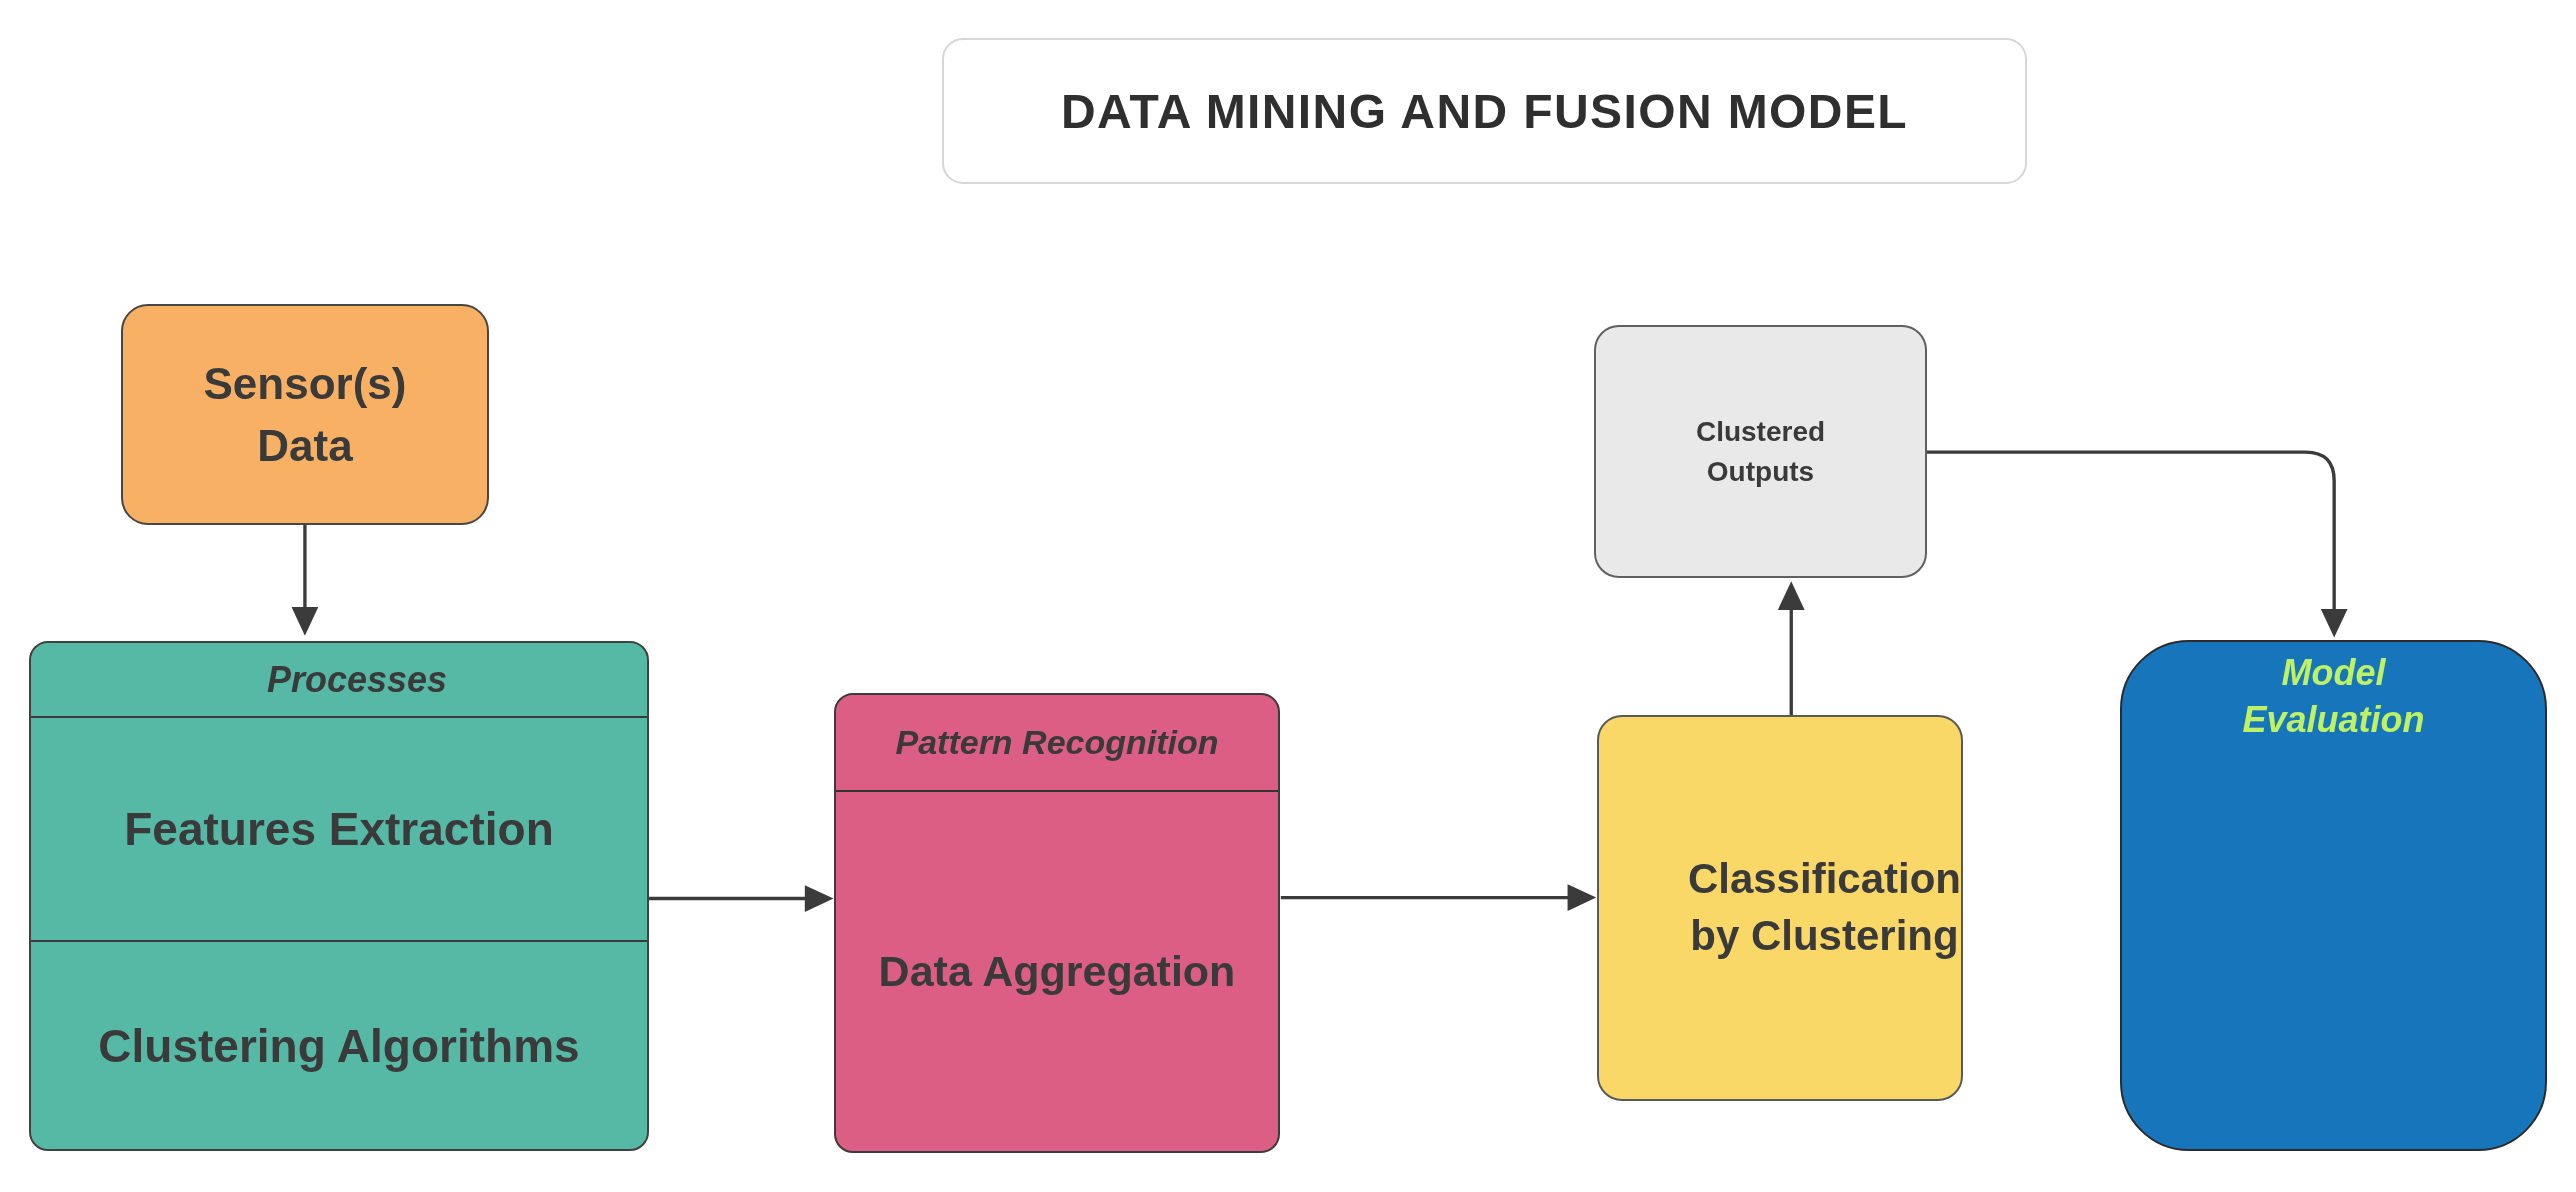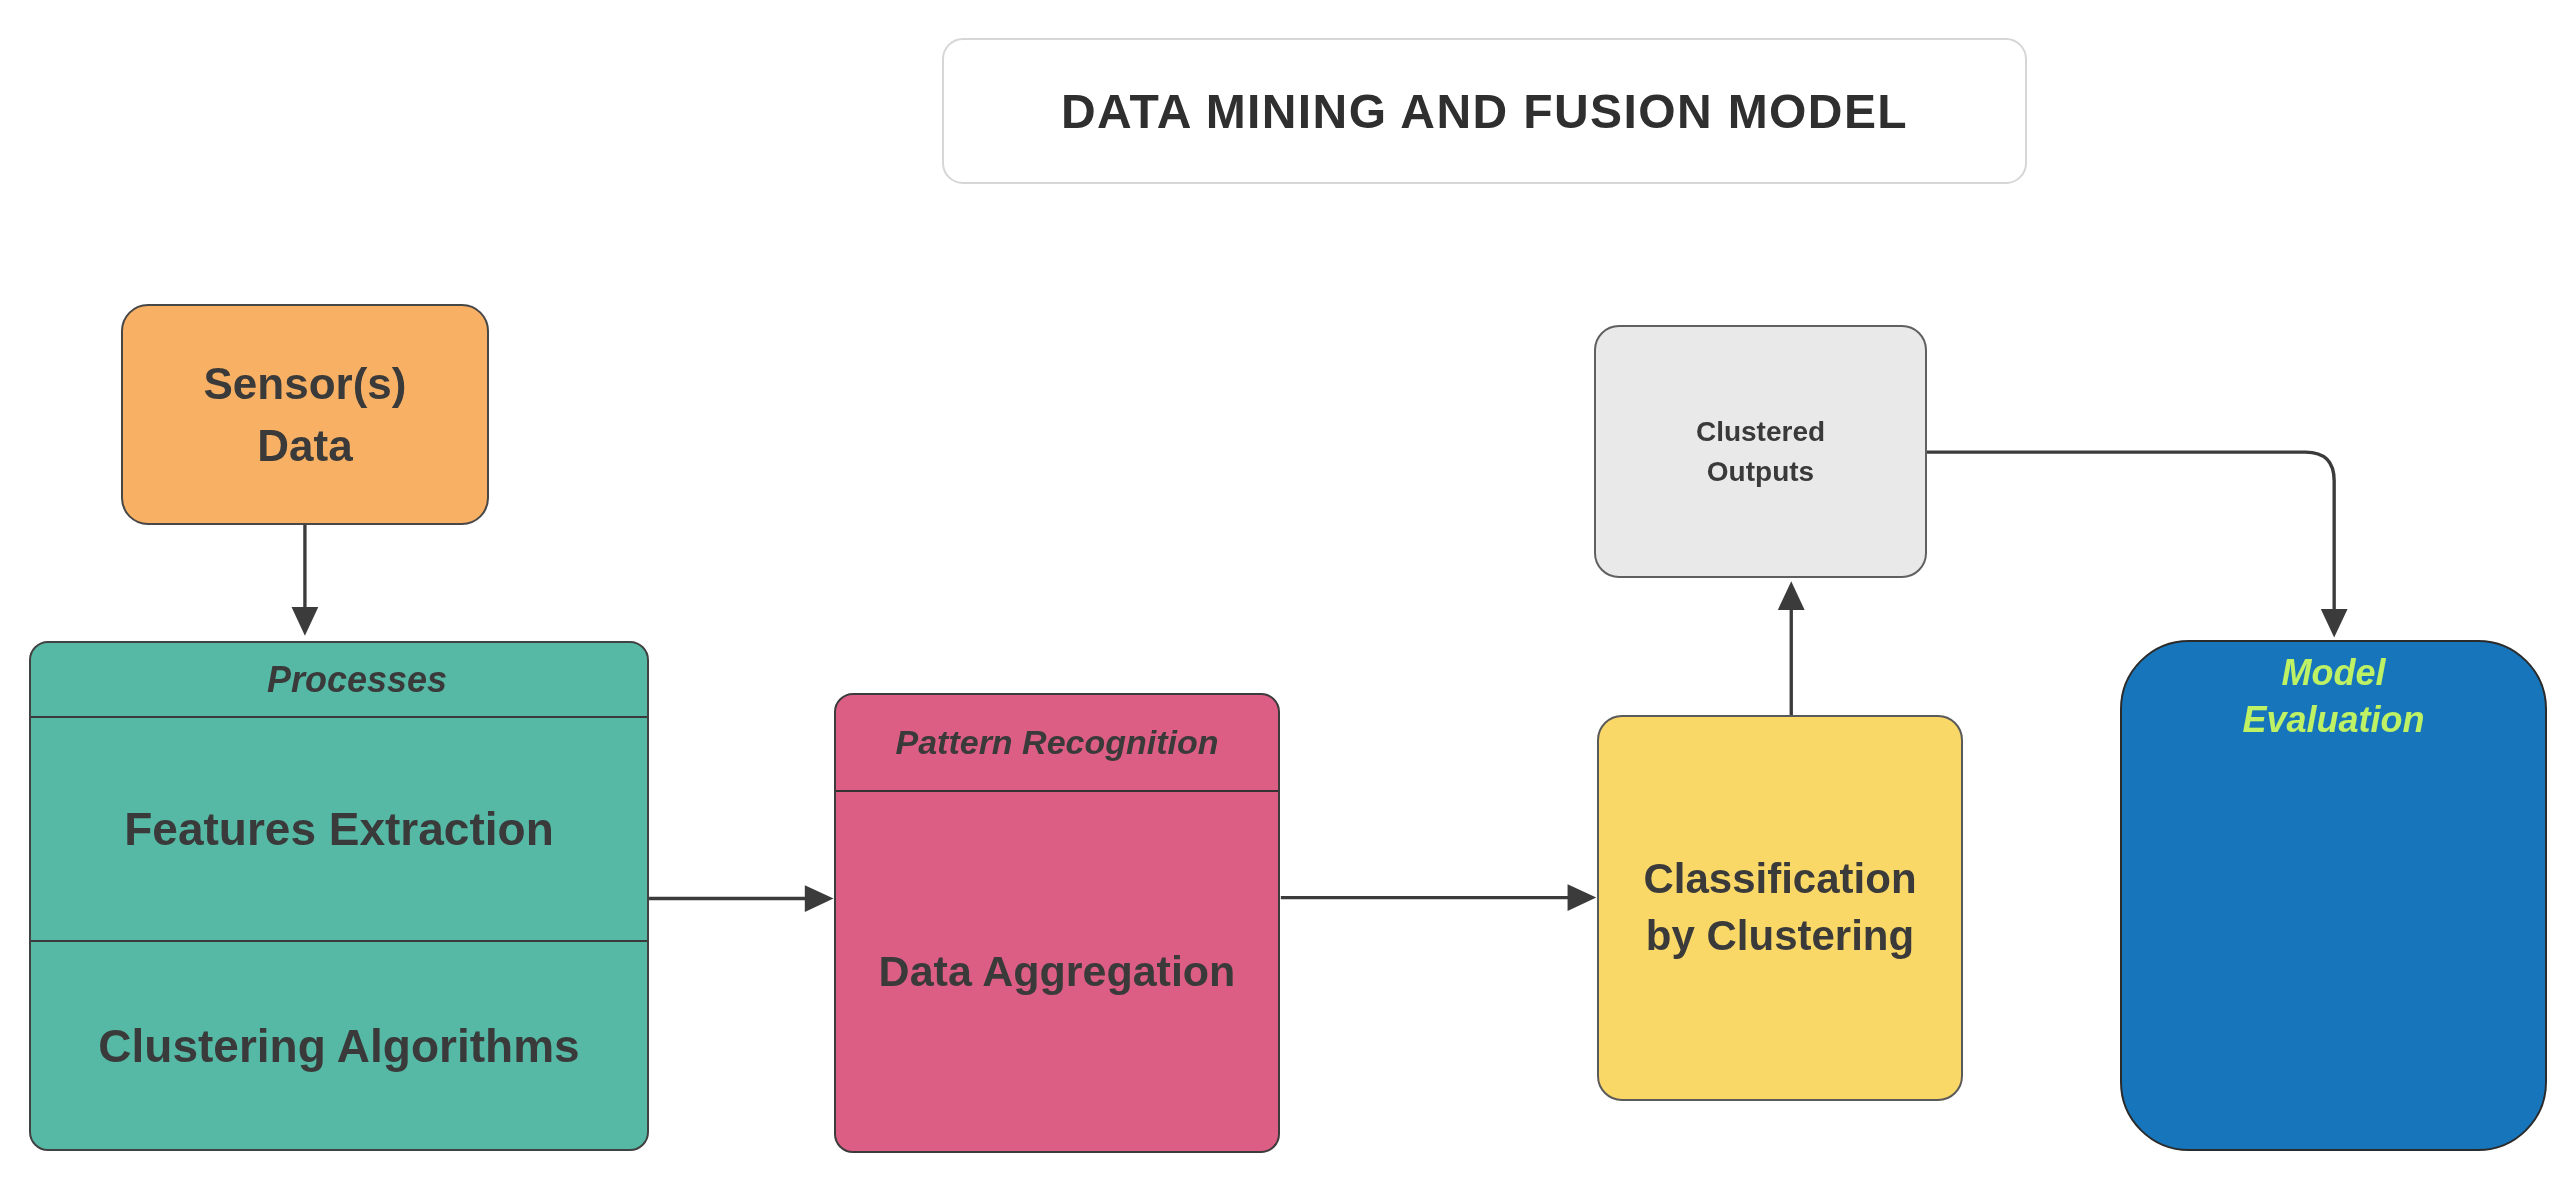--- a/index.html
+++ b/index.html
@@ -40,21 +40,21 @@
   .processes .row-b{flex:1;border-top:2.9px solid #3a3a3a;font-size:46px;}
   .pattern{
     left:834px;top:693px;width:446px;height:460px;
     border:2.9px solid #3c3c3c;border-radius:19px;
   }
   .pattern .hdr{height:95px;font-size:34px;font-style:italic;}
   .pattern .body{flex:1;border-top:2.9px solid #333333;font-size:43px;}
   .classify{
     left:1597px;top:715px;width:366px;height:386px;
     border:2.9px solid #5a5a5a;border-radius:25px;
-    font-size:42px;line-height:1.35;
+    font-size:42px;line-height:1.35;justify-content:flex-end;
   }
   .outputs{
     left:1594px;top:325px;width:333px;height:253px;
     border:2.9px solid #606060;border-radius:25px;
     font-size:28px;line-height:1.4;
   }
   .modeleval{
     left:2120px;top:640px;width:427px;height:511px;
     border:2.9px solid #2b2b2b;border-radius:69px;
     color:#bef264;

